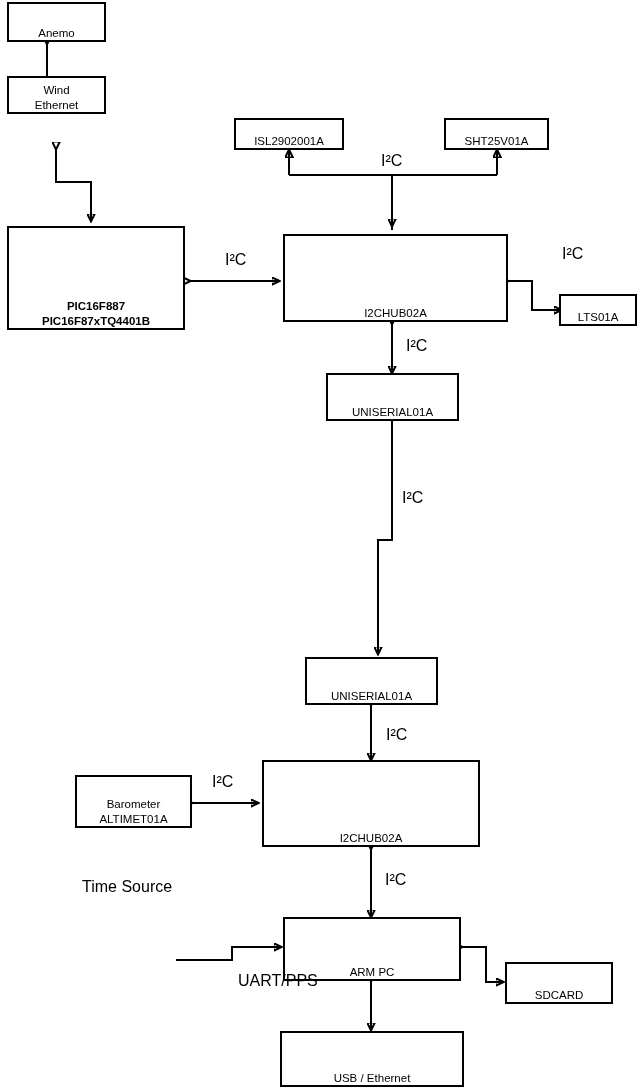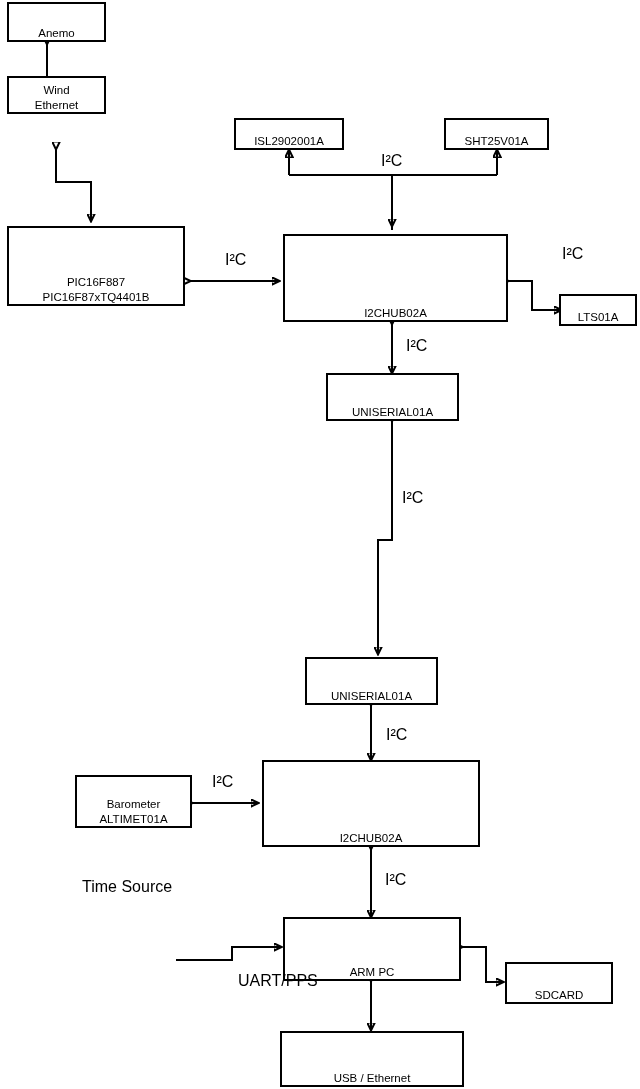--- a/index.html
+++ b/index.html
@@ -112,21 +112,21 @@
     </span>
   </div>
 
   <div class="node" style="left:7px; top:76px; width:99px; height:38px;">
     <span class="lines">
       <span>Wind</span>
       <span class="l2">Ethernet</span>
     </span>
   </div>
 
-  <div class="node" style="left:7px; top:226px; width:178px; height:80px;">
+  <div class="node" style="left:7px; top:226px; width:178px; height:104px;font-weight:bold;">
     <span class="lines">
       <span>PIC16F887</span>
       <span class="l2">PIC16F87xTQ4401B</span>
     </span>
   </div>
 
   <div class="node" style="left:234px; top:118px; width:110px; height:32px;">
     <span class="lines">
       <span>ISL2902001A</span>
     </span>

